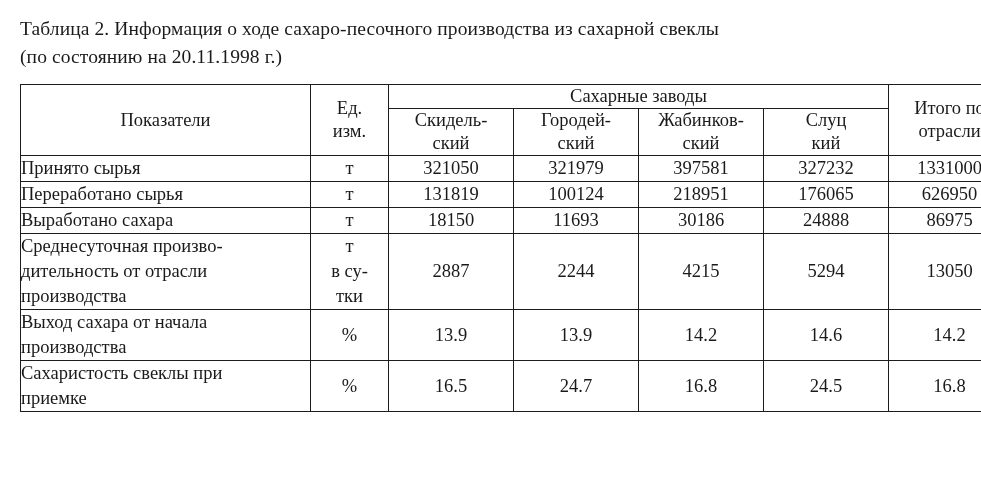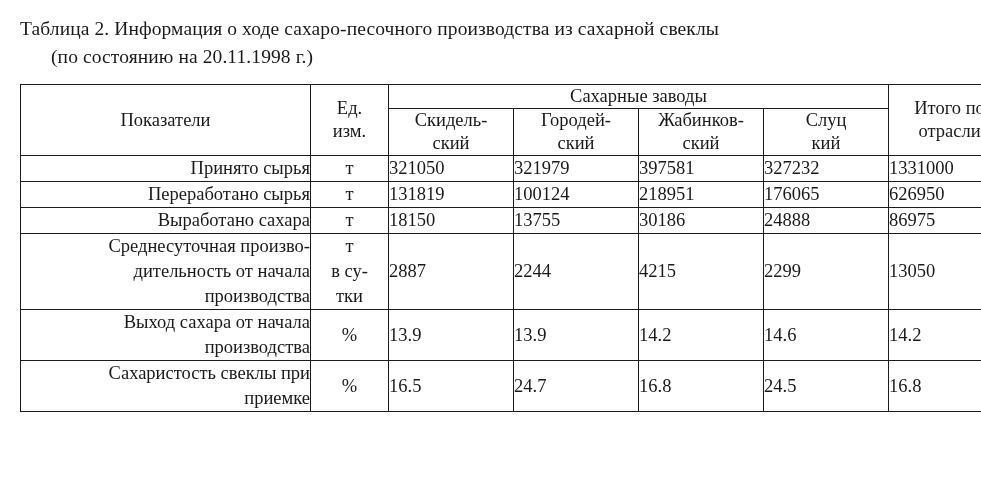--- a/index.html
+++ b/index.html
@@ -22,21 +22,20 @@
     padding: 16px 18px 0 20px;
   }
   .caption {
     font-size: 19.5px;
     line-height: 26px;
     letter-spacing: 0.1px;
     white-space: nowrap;
   }
   .caption-line-2 {
     margin-top: 2px;
-    margin-left: 31px;
   }
   table.sugar {
     margin-top: 14px;
     border-collapse: collapse;
     width: 940px;
     table-layout: fixed;
     font-size: 18.5px;
   }
   table.sugar td, table.sugar th {
     border: 1.6px solid #1c1c1c;
@@ -48,30 +47,31 @@
     text-align: center;
     line-height: 23px;
     padding: 3px 2px;
   }
   .col-ind  { width: 290px; }
   .col-unit { width: 78px; }
   .col-pl   { width: 125px; }
   .col-tot  { width: 122px; }
 
   td.ind {
-    text-align: right;
+    text-align: left;
     padding: 2px 4px 2px 7px;
     line-height: 25px;
   }
   td.unit {
     text-align: center;
     line-height: 25px;
     padding: 2px 2px;
   }
   td.num {
+    text-align: center;
     line-height: 25px;
     padding: 2px 4px;
   }
   .cell-multi {
     line-height: 25px;
   }
   .bottom-align {
     vertical-align: bottom;
     padding-bottom: 3px;
     margin-left: 24px;
@@ -147,40 +147,40 @@
         <td class="num">131819</td>
         <td class="num">100124</td>
         <td class="num">218951</td>
         <td class="num">176065</td>
         <td class="num">626950</td>
       </tr>
       <tr>
         <td class="ind">Выработано сахара</td>
         <td class="unit">т</td>
         <td class="num">18150</td>
-        <td class="num">13755</td>
+        <td class="num">11693</td>
         <td class="num">30186</td>
         <td class="num">24888</td>
         <td class="num">86975</td>
       </tr>
       <tr>
         <td class="ind top-align cell-multi">
           <div>Среднесуточная произво-</div>
-          <div>дительность от начала</div>
+          <div>дительность от отрасли</div>
           <div>производства</div>
         </td>
         <td class="unit top-align cell-multi">
           <div>т</div>
           <div>в су-</div>
           <div>тки</div>
         </td>
         <td class="num bottom-align">2887</td>
         <td class="num bottom-align">2244</td>
         <td class="num bottom-align">4215</td>
-        <td class="num bottom-align">2299</td>
+        <td class="num bottom-align">5294</td>
         <td class="num bottom-align">13050</td>
       </tr>
       <tr>
         <td class="ind top-align cell-multi">
           <div>Выход сахара от начала</div>
           <div>производства</div>
         </td>
         <td class="unit bottom-align">%</td>
         <td class="num bottom-align">13.9</td>
         <td class="num bottom-align">13.9</td>

